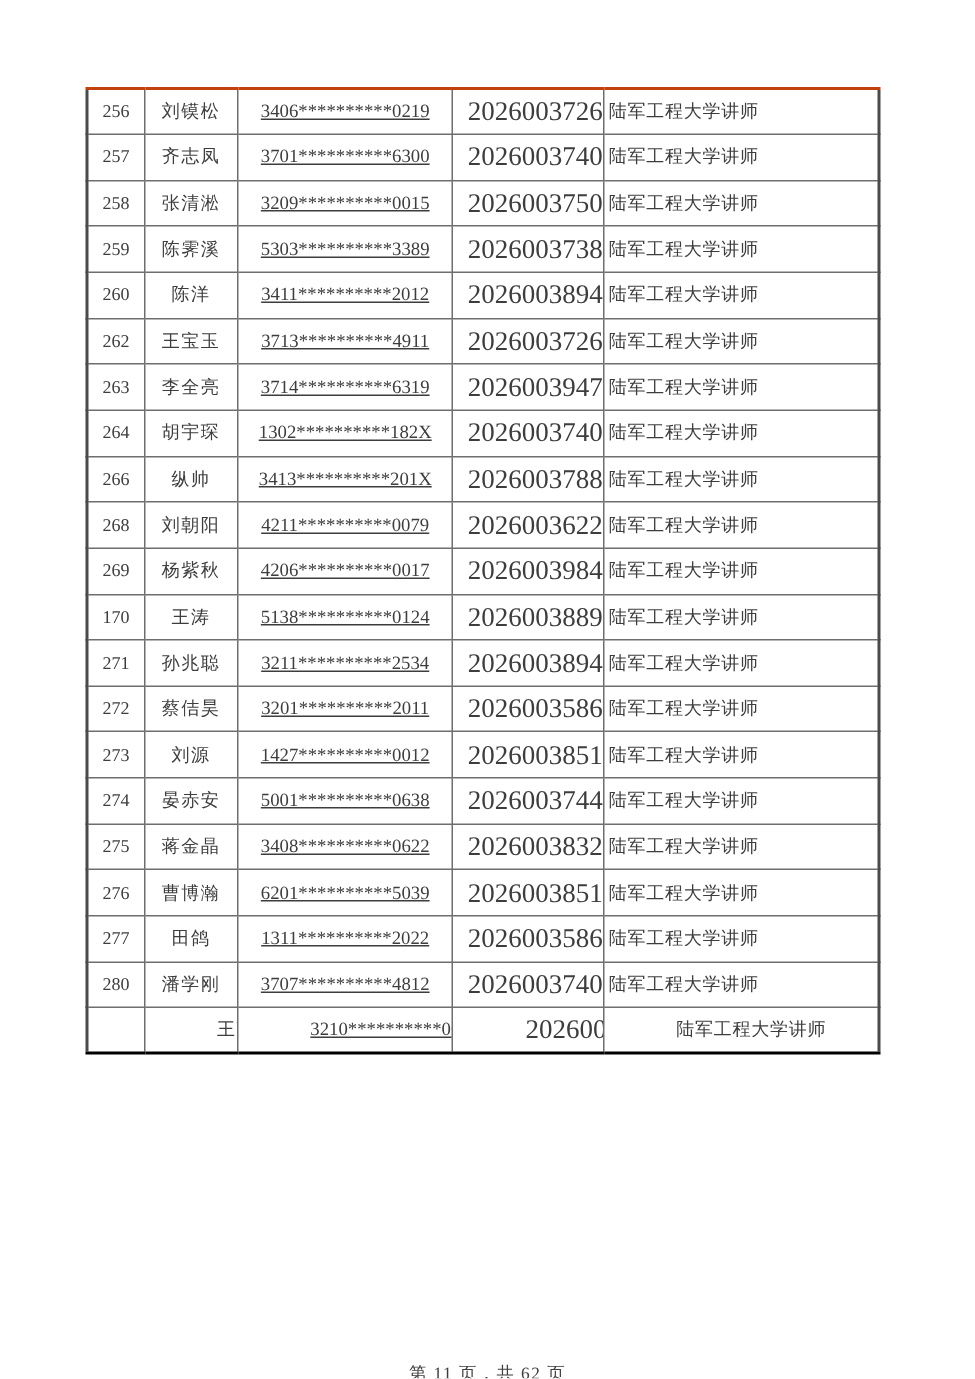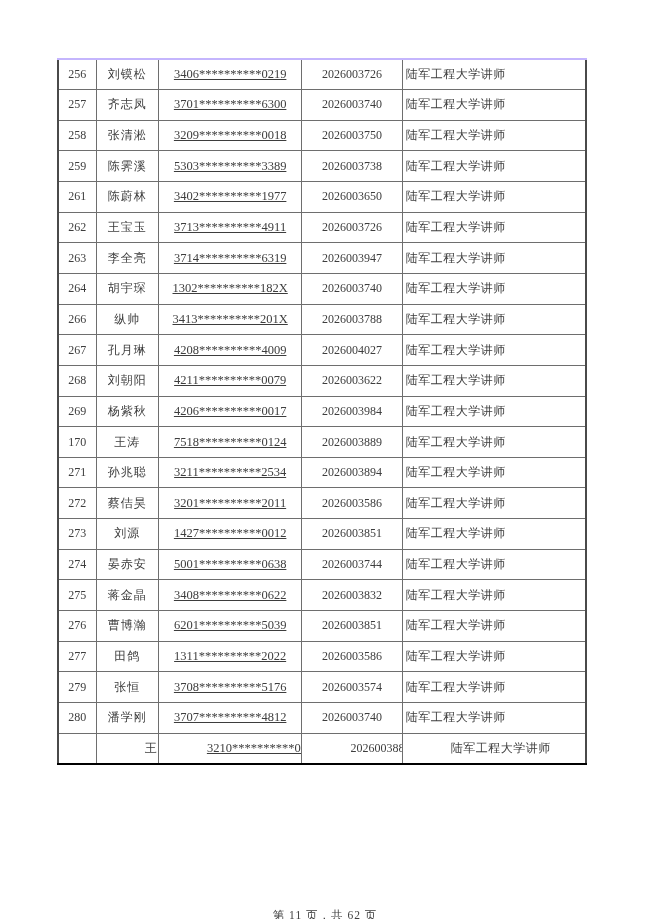--- a/index.html
+++ b/index.html
@@ -28,26 +28,26 @@
     height: 30.65px;
     font-size: 12px;
     color: #3d3d3d;
     text-align: center;
     vertical-align: middle;
     overflow: hidden;
     white-space: nowrap;
   }
   
   .roster-table { border: 2px solid #4a4a4a; }
-  .roster-table tr:first-child td { border-top: 2px solid #c4b5fd; }
+  .roster-table tr:first-child td { border-top: 2px solid #c2410c; }
   .roster-table tr:last-child td { border-bottom: 2px solid #000000; padding-left: 48px; }
   .roster-table td.col-index    { width: 38px; }
   .roster-table td.col-name     { width: 62px; letter-spacing: 1px; }
   .roster-table td.col-id       { width: 143px; font-size: 12.5px; text-decoration: underline; }
-  .roster-table td.col-code     { width: 100px; font-size: 12px; }
+  .roster-table td.col-code     { width: 100px; font-size: 18px; text-align: right; }
   .roster-table td.col-position {
     width: 183px;
     text-align: left;
     padding-left: 3px;
     letter-spacing: 0.5px;
   }
   .page-footer {
     position: absolute;
     left: 0;
     top: 908px;
@@ -77,41 +77,41 @@
     <td class="col-index">257</td>
     <td class="col-name">齐志凤</td>
     <td class="col-id">3701**********6300</td>
     <td class="col-code">2026003740</td>
     <td class="col-position">陆军工程大学讲师</td>
   </tr>
 
   <tr>
     <td class="col-index">258</td>
     <td class="col-name">张清淞</td>
-    <td class="col-id">3209**********0018</td>
+    <td class="col-id">3209**********0015</td>
     <td class="col-code">2026003750</td>
     <td class="col-position">陆军工程大学讲师</td>
   </tr>
 
   <tr>
     <td class="col-index">259</td>
     <td class="col-name">陈霁溪</td>
     <td class="col-id">5303**********3389</td>
     <td class="col-code">2026003738</td>
     <td class="col-position">陆军工程大学讲师</td>
   </tr>
 
-
-  <tr>
-    <td class="col-index">261</td>
-    <td class="col-name">陈蔚林</td>
-    <td class="col-id">3402**********1977</td>
-    <td class="col-code">2026003650</td>
-    <td class="col-position">陆军工程大学讲师</td>
-  </tr>
+  <tr>
+    <td class="col-index">260</td>
+    <td class="col-name">陈洋</td>
+    <td class="col-id">3411**********2012</td>
+    <td class="col-code">2026003894</td>
+    <td class="col-position">陆军工程大学讲师</td>
+  </tr>
+
 
   <tr>
     <td class="col-index">262</td>
     <td class="col-name">王宝玉</td>
     <td class="col-id">3713**********4911</td>
     <td class="col-code">2026003726</td>
     <td class="col-position">陆军工程大学讲师</td>
   </tr>
 
   <tr>
@@ -132,48 +132,41 @@
 
 
   <tr>
     <td class="col-index">266</td>
     <td class="col-name">纵帅</td>
     <td class="col-id">3413**********201X</td>
     <td class="col-code">2026003788</td>
     <td class="col-position">陆军工程大学讲师</td>
   </tr>
 
-  <tr>
-    <td class="col-index">267</td>
-    <td class="col-name">孔月琳</td>
-    <td class="col-id">4208**********4009</td>
-    <td class="col-code">2026004027</td>
-    <td class="col-position">陆军工程大学讲师</td>
-  </tr>
 
   <tr>
     <td class="col-index">268</td>
     <td class="col-name">刘朝阳</td>
     <td class="col-id">4211**********0079</td>
     <td class="col-code">2026003622</td>
     <td class="col-position">陆军工程大学讲师</td>
   </tr>
 
   <tr>
     <td class="col-index">269</td>
     <td class="col-name">杨紫秋</td>
     <td class="col-id">4206**********0017</td>
     <td class="col-code">2026003984</td>
     <td class="col-position">陆军工程大学讲师</td>
   </tr>
 
   <tr>
     <td class="col-index">170</td>
     <td class="col-name">王涛</td>
-    <td class="col-id">7518**********0124</td>
+    <td class="col-id">5138**********0124</td>
     <td class="col-code">2026003889</td>
     <td class="col-position">陆军工程大学讲师</td>
   </tr>
 
   <tr>
     <td class="col-index">271</td>
     <td class="col-name">孙兆聪</td>
     <td class="col-id">3211**********2534</td>
     <td class="col-code">2026003894</td>
     <td class="col-position">陆军工程大学讲师</td>
@@ -221,27 +214,20 @@
 
   <tr>
     <td class="col-index">277</td>
     <td class="col-name">田鸽</td>
     <td class="col-id">1311**********2022</td>
     <td class="col-code">2026003586</td>
     <td class="col-position">陆军工程大学讲师</td>
   </tr>
 
 
-  <tr>
-    <td class="col-index">279</td>
-    <td class="col-name">张恒</td>
-    <td class="col-id">3708**********5176</td>
-    <td class="col-code">2026003574</td>
-    <td class="col-position">陆军工程大学讲师</td>
-  </tr>
 
   <tr>
     <td class="col-index">280</td>
     <td class="col-name">潘学刚</td>
     <td class="col-id">3707**********4812</td>
     <td class="col-code">2026003740</td>
     <td class="col-position">陆军工程大学讲师</td>
   </tr>
 
   <tr>

